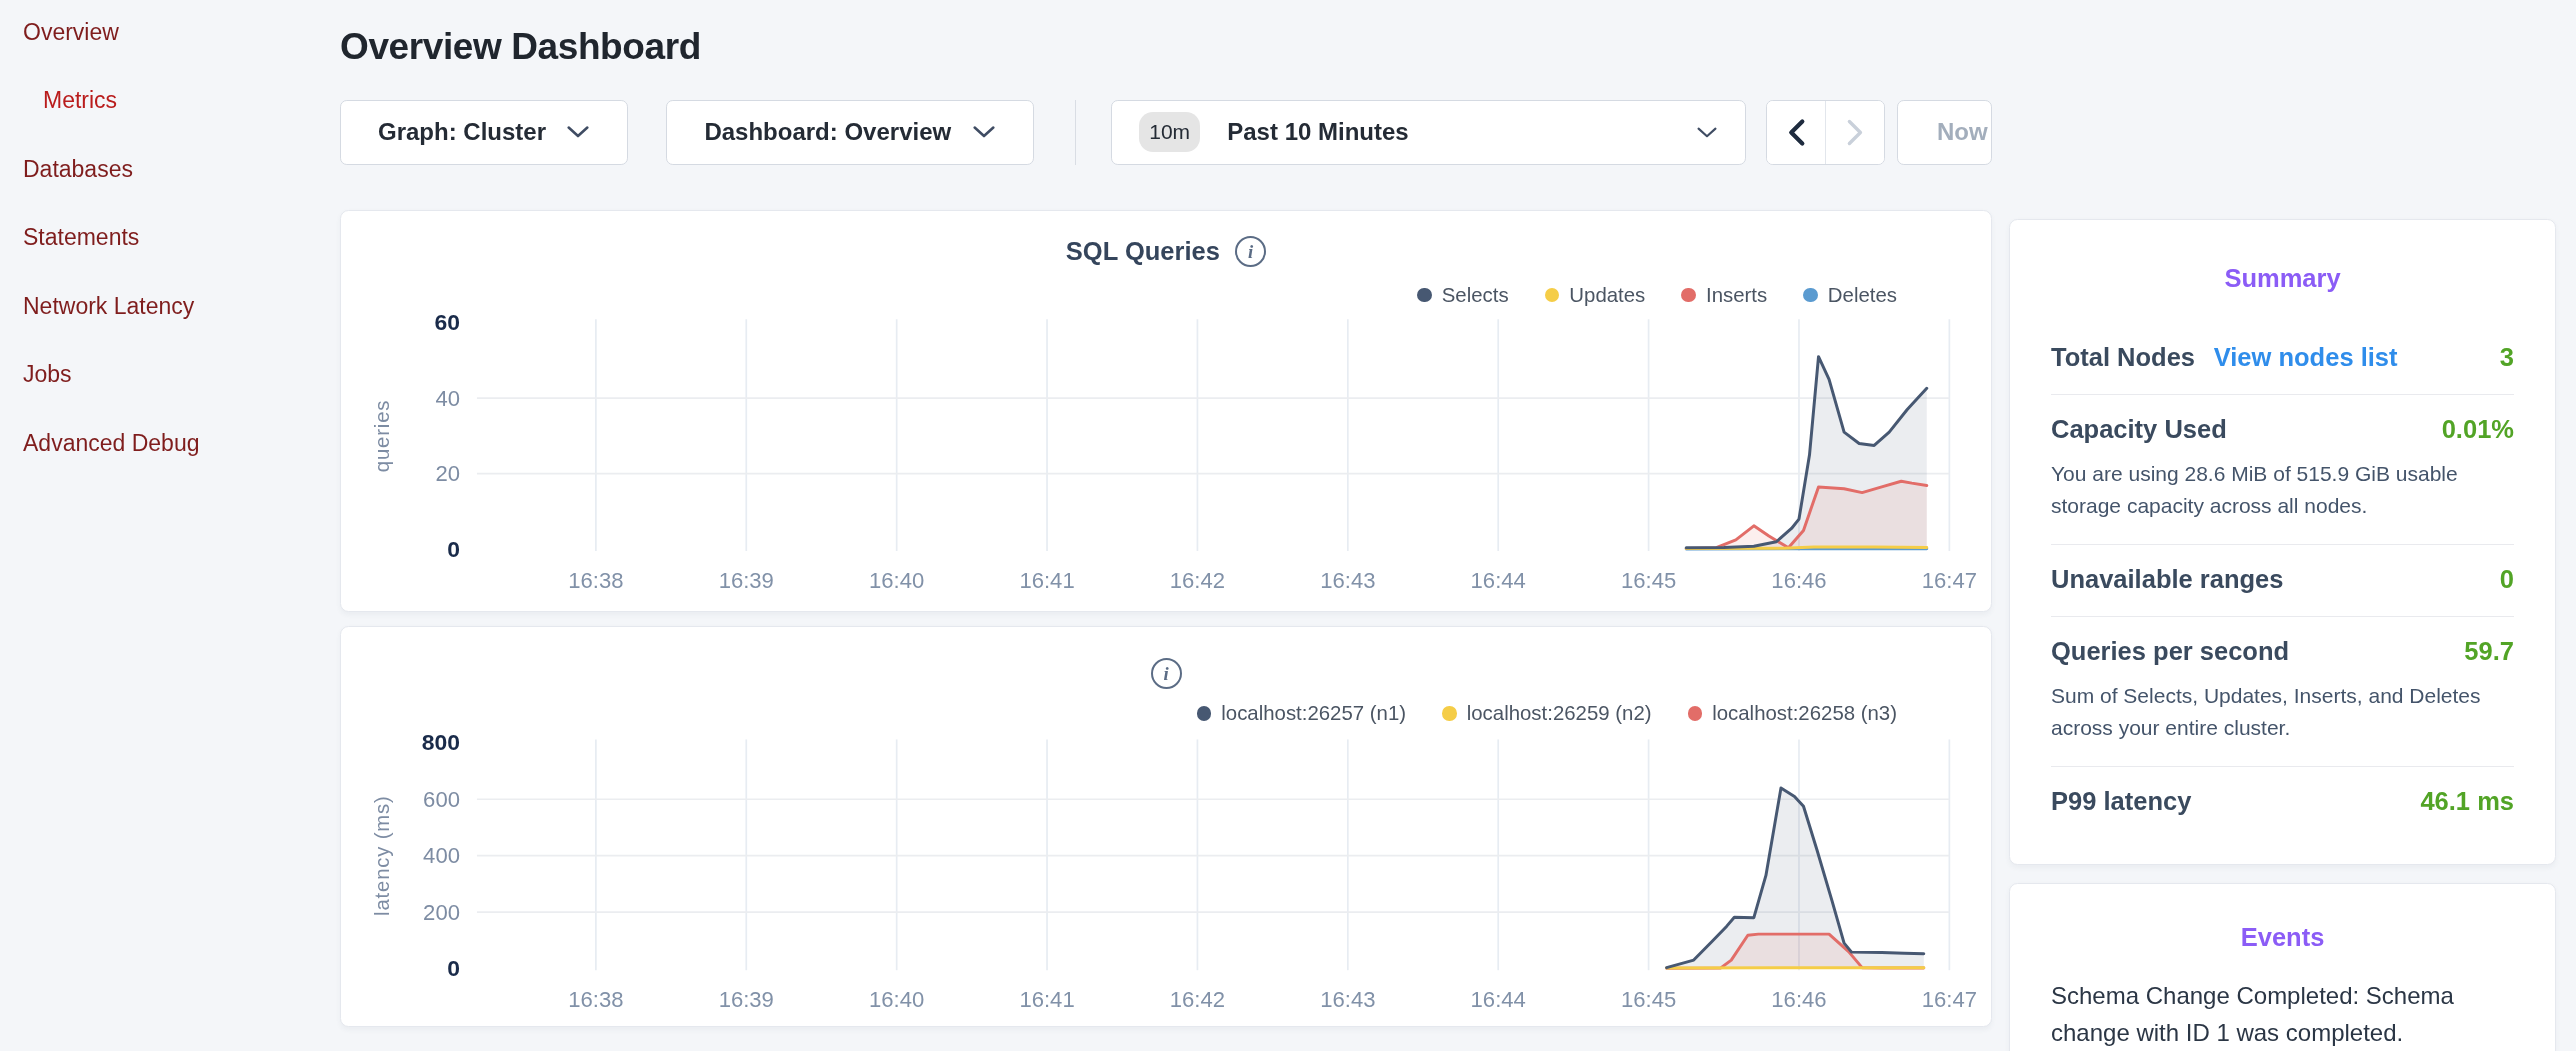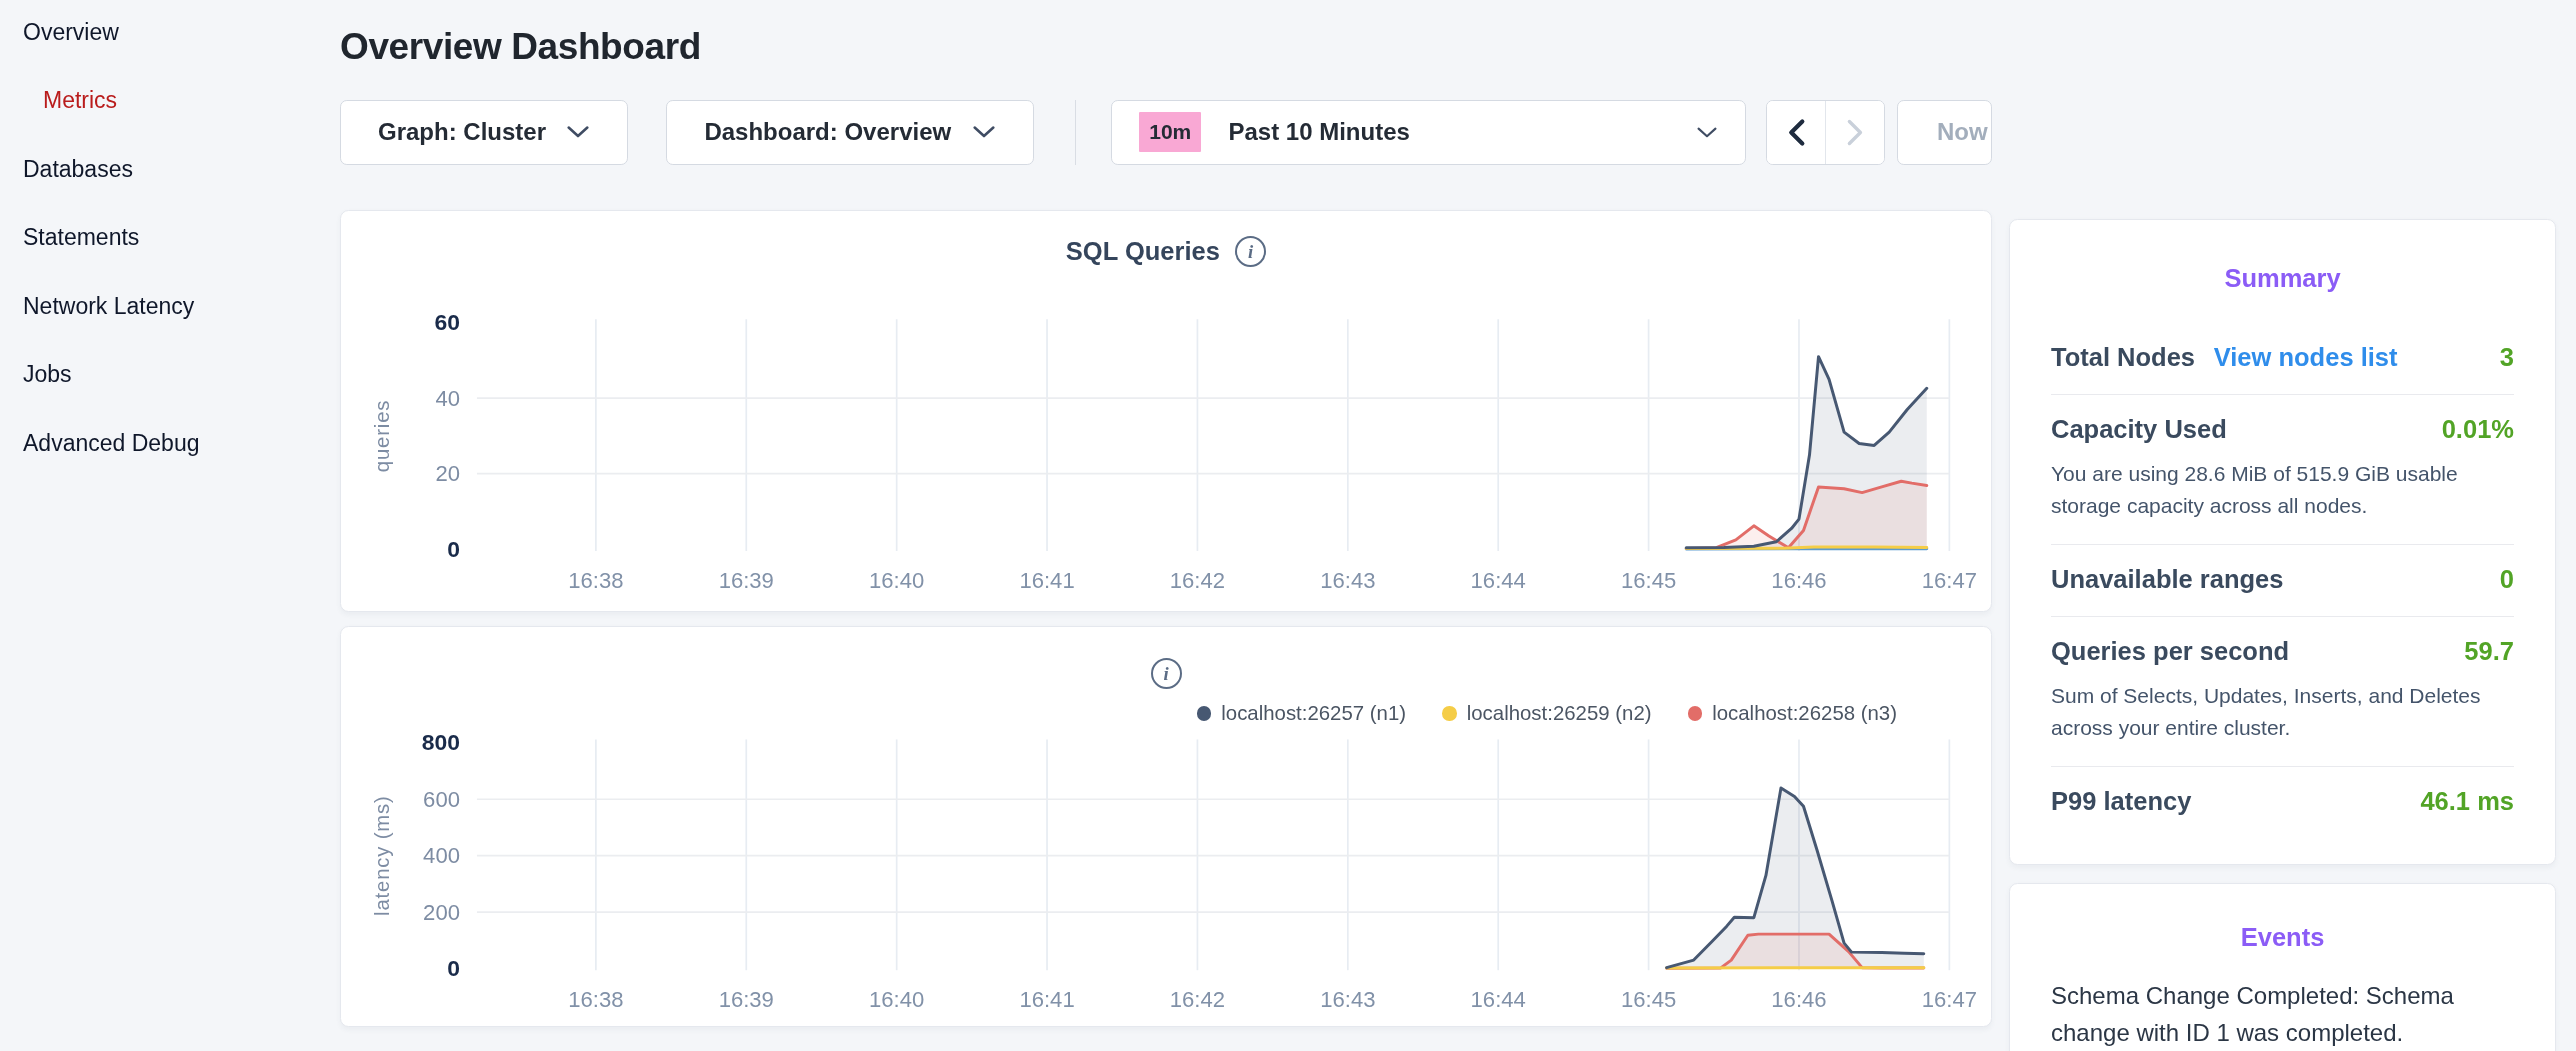--- a/index.html
+++ b/index.html
@@ -3,38 +3,38 @@
 <meta charset="utf-8">
 <style>
   * { margin:0; padding:0; box-sizing:border-box; }
   html,body { background:#f4f6f9; }
   .page {
     position:relative; width:2576px; height:1051px; overflow:hidden;
     background:#f4f6f9; font-family:"Liberation Sans", sans-serif; color:#3a4a5e;
   }
   
   .sidebar { position:absolute; left:23px; top:19.6px; width:289px; display:flex; flex-direction:column; gap:43px; }
-  .sidebar a { display:block; font-size:23px; line-height:25.5px; color:#0f172a; font-weight:500; text-decoration:none; cursor:pointer; }
+  .sidebar a { display:block; font-size:23px; line-height:25.5px; color:#7f1d1d; font-weight:500; text-decoration:none; cursor:pointer; }
   .sidebar a.active { color:#b91c1c; font-weight:400;margin-left:20px; }
   
   .main { position:absolute; left:340px; top:0; width:1652px; }
   h1.page-title { margin-top:25.5px; font-size:37px; font-weight:600; color:#20262e; letter-spacing:-0.4px; }
   .toolbar { margin-top:32px; display:flex; align-items:center; height:65px; white-space:nowrap; }
   .dd-btn {
     height:65px; background:#fff; border:1.3px solid #d5dae2; border-radius:6.8px;
     display:flex; align-items:center; justify-content:center; gap:20.4px;
     font-family:inherit; font-size:24px; font-weight:700; color:#242b35; padding:0 37px; cursor:pointer;
   }
   .dd-btn + .dd-btn { margin-left:38px; }
   .vdiv { width:1.7px; height:65px; background:#d9dde4; margin:0 35px 0 41px; }
   .time-box {
     height:65px; width:723px; background:#fff; border:1.3px solid #d5dae2; border-radius:6.8px;
     display:flex; align-items:center; padding:0 27px; cursor:pointer; font-family:inherit;
   }
-  .time-badge { background:#f9a8d4; border-radius:1px; font-size:21px; font-weight:700; color:#242b35; padding:7.7px 10.2px; }
+  .time-badge { background:#e5e5e5; border-radius:14px; font-size:21px; font-weight:400; color:#242b35; padding:7.7px 10.2px; }
   .time-label { margin-left:27px; font-size:24px; font-weight:700; color:#242b35; flex:1; text-align:left; }
   .pager { margin-left:20.4px; display:flex; border:1.3px solid #d5dae2; border-radius:6.8px; overflow:hidden; background:#fff; height:65px; }
   .pager button { width:67px; border:none; background:#fff; display:flex; align-items:center; justify-content:center; cursor:pointer; }
   .pager button + button { border-left:1.3px solid #e2e6ec; }
   .now-btn { margin-left:12px; width:104px; height:65px; background:#fff; border:1.3px solid #d5dae2; border-radius:6.8px;
     font-family:inherit; font-size:24px; font-weight:700; color:#a3aebc; cursor:default;padding-left:36px; }
   
   .chart-card { position:relative; margin-top:45px; height:402px; background:#fff; border:0.9px solid #e5e8ee;
     border-radius:8.5px; box-shadow:0 2.6px 5.1px rgba(60,70,90,.05); }
   .chart-card.second { margin-top:14.5px; height:401px; }
@@ -116,20 +116,38 @@
         </button>
       </div>
       <button class="now-btn">Now</button>
     </div>
 
     <section class="chart-card">
       <div class="chart-title-row">
         <span class="chart-title">SQL Queries</span>
         <span class="info-icon">i</span>
       </div>
+      <div class="legend" id="legend-0">
+          <span class="legend-item">
+            <span class="legend-dot" style="background: rgb(71, 88, 114);"></span>
+            <span>Selects</span>
+          </span>
+          <span class="legend-item">
+            <span class="legend-dot" style="background: rgb(245, 205, 71);"></span>
+            <span>Updates</span>
+          </span>
+          <span class="legend-item">
+            <span class="legend-dot" style="background: rgb(226, 109, 104);"></span>
+            <span>Inserts</span>
+          </span>
+          <span class="legend-item">
+            <span class="legend-dot" style="background: rgb(91, 155, 208);"></span>
+            <span>Deletes</span>
+          </span>
+        </div>
       <svg class="plot" id="plot-0" viewBox="0 0 1942 473" preserveAspectRatio="none">
           <line x1="300" y1="128" x2="300" y2="402" stroke="#e7ecf2" stroke-width="2"></line>
           <text x="300" y="446" text-anchor="middle" font-size="26" fill="#8191a8" font-family="Liberation Sans, sans-serif">16:38</text>
           <line x1="477" y1="128" x2="477" y2="402" stroke="#e7ecf2" stroke-width="2"></line>
           <text x="477" y="446" text-anchor="middle" font-size="26" fill="#8191a8" font-family="Liberation Sans, sans-serif">16:39</text>
           <line x1="654" y1="128" x2="654" y2="402" stroke="#e7ecf2" stroke-width="2"></line>
           <text x="654" y="446" text-anchor="middle" font-size="26" fill="#8191a8" font-family="Liberation Sans, sans-serif">16:40</text>
           <line x1="831" y1="128" x2="831" y2="402" stroke="#e7ecf2" stroke-width="2"></line>
           <text x="831" y="446" text-anchor="middle" font-size="26" fill="#8191a8" font-family="Liberation Sans, sans-serif">16:41</text>
           <line x1="1008" y1="128" x2="1008" y2="402" stroke="#e7ecf2" stroke-width="2"></line>

